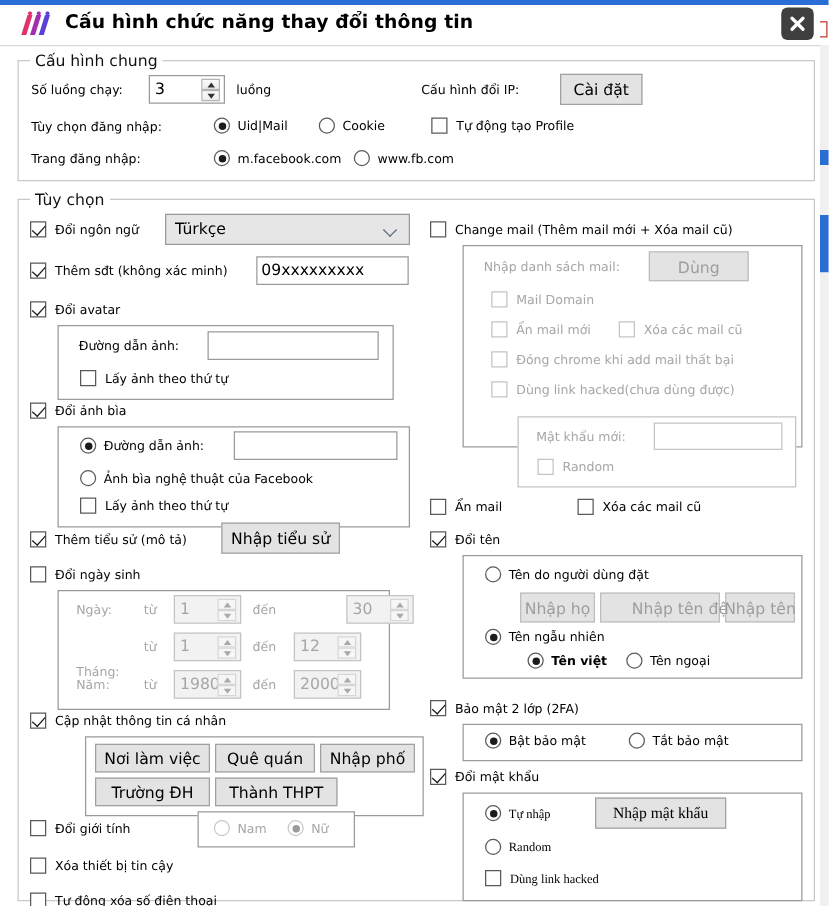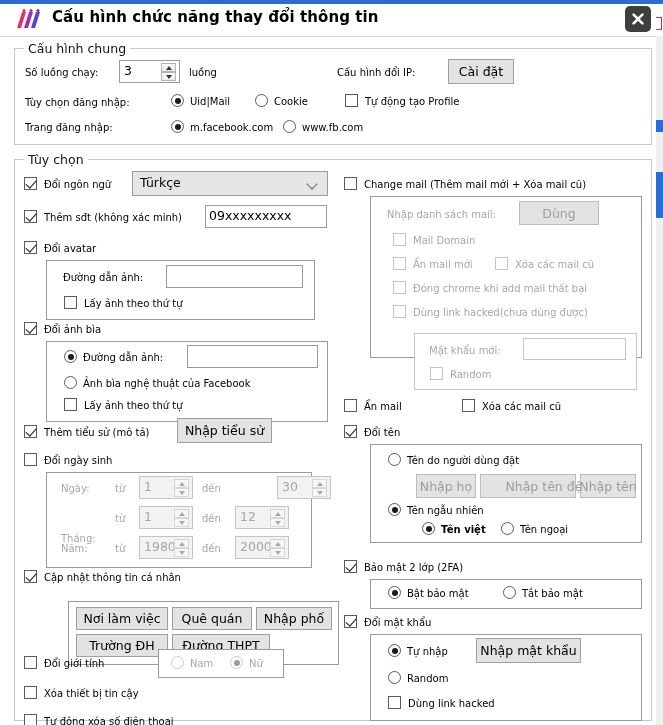--- a/index.html
+++ b/index.html
@@ -268,26 +268,26 @@
         </div>
       <div class="sbtn dn">
           <i></i>
         </div>
     </div>
   </div>
 
   <div class="cb on" style="left:9px;top:410px;"></div>
   <div class="lbl" style="left:29px;top:411px;">Cập nhật thông tin cá nhân</div>
 
-  <div class="innerbox" style="left:53px;top:429px;width:269px;height:62px;margin-top:12px;">
+  <div class="innerbox" style="left:53px;top:429px;width:269px;height:62px;">
     <div class="btn" style="left:7px;top:5px;width:92px;height:23px;">Nơi làm việc</div>
     <div class="btn" style="left:103px;top:5px;width:80px;height:23px;">Quê quán</div>
     <div class="btn" style="left:187px;top:5px;width:76px;height:23px;">Nhập phố</div>
     <div class="btn" style="left:7px;top:32px;width:92px;height:23px;">Trường ĐH</div>
-    <div class="btn" style="left:103px;top:32px;width:98px;height:23px;">Đường THPT</div>
+    <div class="btn" style="left:103px;top:32px;width:98px;height:23px;">Thành THPT</div>
   </div>
 
   <div class="cb" style="left:9px;top:496px;"></div>
   <div class="lbl" style="left:29px;top:497px;">Đổi giới tính</div>
   <div class="innerbox" style="left:143px;top:489px;width:124px;height:27px;">
     <div class="rb dis" style="left:12px;top:6px;"></div>
     <div class="lbl dis" style="left:31px;top:7px;">Nam</div>
     <div class="rb on dis" style="left:71px;top:6px;"></div>
     <div class="lbl dis" style="left:90px;top:7px;">Nữ</div>
   </div>
@@ -355,21 +355,21 @@
   <div class="innerbox" style="left:355px;top:419px;width:270px;height:28px;">
     <div class="rb on" style="left:17px;top:6px;"></div>
     <div class="lbl" style="left:36px;top:7px;">Bật bảo mật</div>
     <div class="rb" style="left:132px;top:6px;"></div>
     <div class="lbl" style="left:151px;top:7px;">Tắt bảo mật</div>
   </div>
 
   <div class="cb on" style="left:329px;top:455px;"></div>
   <div class="lbl" style="left:349px;top:456px;">Đổi mật khẩu</div>
 
-  <div class="innerbox" style="left:355px;top:474px;width:270px;height:85px;">
+  <div class="innerbox" style="left:355px;top:474px;width:270px;height:85px;font-family:Liberation Serif, serif;">
     <div class="rb on" style="left:17px;top:9px;"></div>
     <div class="lbl" style="left:36px;top:10px;">Tự nhập</div>
     <div class="btn" style="left:105px;top:3px;width:105px;height:25px;">Nhập mật khẩu</div>
     <div class="rb" style="left:17px;top:36px;"></div>
     <div class="lbl" style="left:36px;top:37px;">Random</div>
     <div class="cb" style="left:17px;top:61px;"></div>
     <div class="lbl" style="left:37px;top:62px;">Dùng link hacked</div>
   </div>
 
 </div>

